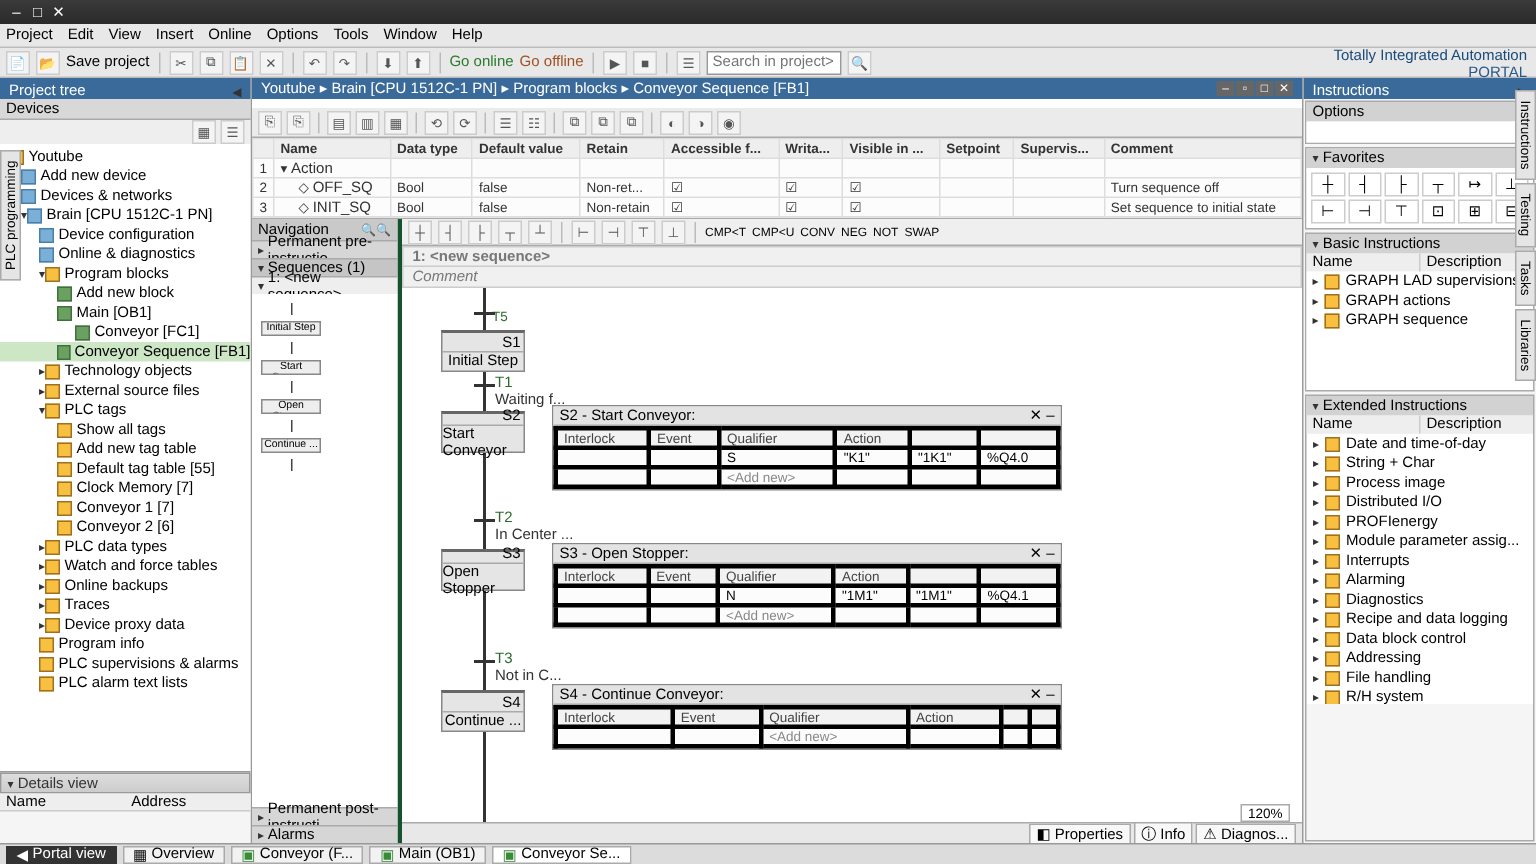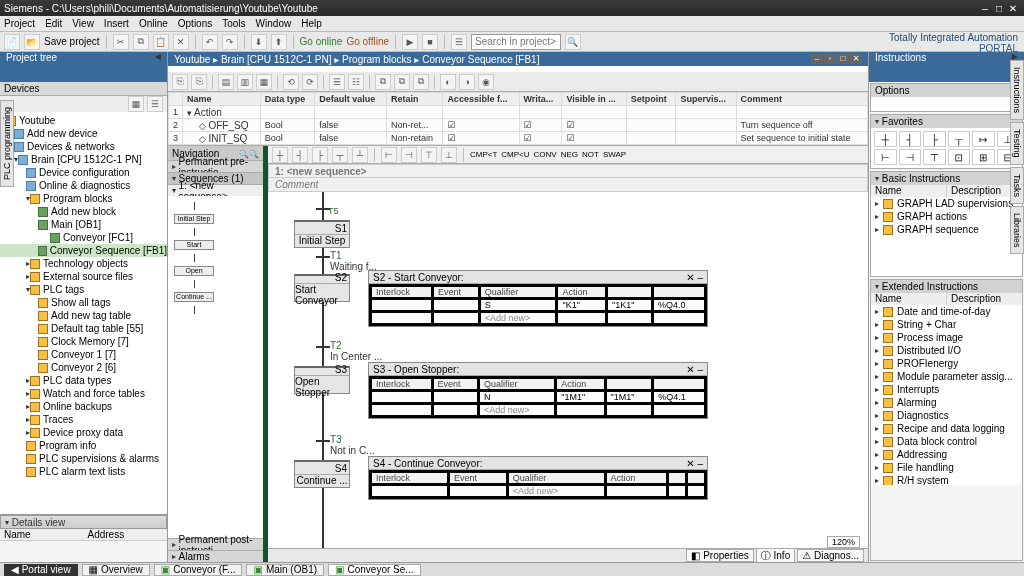--- a/index.html
+++ b/index.html
@@ -7,41 +7,41 @@
   .titlebar { background: linear-gradient(#3a3a3a,#2a2a2a); color: #fff; height: 16px; display: flex; align-items: center; padding: 0 4px; justify-content: space-between; }
   .titlebar .ctrls span { display: inline-block; width: 14px; text-align: center; }
   .menubar { background: #e8e8e8; border-bottom: 1px solid #bbb; height: 16px; display: flex; align-items: center; padding: 0 4px; gap: 10px; }
   .toolbar1 { background: #e8e8e8; border-bottom: 1px solid #bbb; height: 20px; display: flex; align-items: center; padding: 0 4px; gap: 4px; position: relative; }
   .toolbar1 .r { position: absolute; right: 6px; top: 0; font-size: 11px; color: #1a4a7a; }
   .tbtn { width: 16px; height: 16px; background: #f4f4f4; border: 1px solid #ccc; display: inline-flex; align-items: center; justify-content: center; font-size: 9px; color: #555; }
   .sep { width: 1px; height: 14px; background: #bbb; margin: 0 2px; }
   .searchbox { border: 1px solid #999; height: 16px; width: 90px; padding: 0 3px; }
   .layout { display: flex; height: calc(100% - 16px - 16px - 20px - 14px); }
   .left { width: 168px; border-right: 1px solid #999; display: flex; flex-direction: column; background: #f5f5f5; }
-  .breadcrumb { background: #3a6a9a; color: #fff; height: 30px; display: flex; align-items: flex-start; padding: 0 6px; gap: 4px; font-size: 10px; }
+  .breadcrumb { background: #3a6a9a; color: #fff; height: 14px; display: flex; align-items: flex-end; padding: 0 6px; gap: 4px; font-size: 10px; }
   .panel-hdr { background: linear-gradient(#ddd,#ccc); border: 1px solid #999; height: 14px; display: flex; align-items: center; padding: 0 4px; font-size: 10px; color: #333; }
   .panel-hdr2 { background: #d8d8d8; border-bottom: 1px solid #aaa; height: 14px; display: flex; align-items: center; padding: 0 4px; }
   .tree { flex: 1; background: #fff; overflow: auto; padding: 2px 0; }
   .node { display: flex; align-items: center; height: 13px; white-space: nowrap; }
   .node .ico { width: 10px; height: 10px; background: #f8c040; border: 1px solid #a07020; margin-right: 3px; display: inline-block; }
   .node .ico.dev { background: #7ab0d8; border-color: #4a80a8; }
   .node .ico.blk { background: #6aa060; border-color: #407040; }
   .node.sel { background: #cde6c5; }
   .details { height: 48px; border-top: 1px solid #999; background: #f5f5f5; }
   .center { flex: 1; display: flex; flex-direction: column; border-right: 1px solid #999; position: relative; }
   .center-crumb { background: #3a6a9a; color: #fff; height: 14px; display: flex; align-items: center; padding: 0 6px; gap: 6px; justify-content: space-between; }
   .center-tb { background: #ebebeb; border-bottom: 1px solid #aaa; height: 20px; display: flex; align-items: center; gap: 3px; padding: 0 4px; }
   .tabbar { background: #e0e0e0; height: 14px; border-bottom: 1px solid #aaa; display: flex; align-items: flex-end; padding: 0 4px; }
   .tabbar .tab { background: #fff; border: 1px solid #aaa; border-bottom: none; padding: 0 8px; height: 13px; }
   .vartable { background: #fff; border-bottom: 1px solid #aaa; }
   .vartable table { width: 100%; border-collapse: collapse; }
   .vartable th, .vartable td { border: 1px solid #ddd; padding: 0 4px; height: 13px; text-align: left; font-size: 9px; color: #333; background: #fcfcfc; }
   .vartable th { background: #eee; }
   .editor { flex: 1; display: flex; background: #fff; overflow: hidden; }
-  .nav-pane { width: 100px; background: #f0f0f0; border-right: 5px solid #14532d; display: flex; flex-direction: column; }
+  .nav-pane { width: 100px; background: #f0f0f0; border-right: 3px solid #14532d; display: flex; flex-direction: column; }
   .nav-hdr { background: #c9c9c9; height: 14px; padding: 0 4px; display: flex; align-items: center; justify-content: space-between; }
   .nav-body { flex: 1; background: #fff; padding: 6px; font-size: 8px; }
   .minibox { border: 1px solid #888; background: #eee; width: 40px; height: 10px; margin: 4px 0; font-size: 7px; text-align: center; overflow: hidden; }
   .miniline { border-left: 1px solid #444; height: 8px; margin-left: 20px; }
   .seq-area { flex: 1; position: relative; overflow: hidden; }
   .seq-tb { background: #efefef; border-bottom: 1px solid #aaa; height: 18px; display: flex; align-items: center; gap: 4px; padding: 0 4px; font-size: 9px; }
   .seq-body { position: relative; padding: 6px 10px; height: calc(100% - 18px - 14px); }
   .seq-row1 { background: #f0f0f0; border: 1px solid #ccc; height: 14px; padding: 0 6px; color: #777; font-style: italic; font-size: 9px; display:flex;align-items:center; }
   .step { background: #e5e5e5; border: 1px solid #888; border-top: 2px solid #666; width: 56px; height: 28px; display: flex; flex-direction: column; align-items: center; justify-content: center; font-size: 9px; }
   .step .snum { width: 100%; text-align: right; padding: 0 2px; border-bottom: 1px solid #aaa; }
@@ -70,21 +70,20 @@
   .sidetab { writing-mode: vertical-rl; background: #e5e5e5; border: 1px solid #aaa; padding: 6px 1px; font-size: 9px; margin-bottom: 2px; text-align: center; }
   .leftsidetabs { position: absolute; left: 0; top: 100px; width: 12px; }
   .leftsidetab { writing-mode: vertical-rl; transform: rotate(180deg); background: #e5e5e5; border: 1px solid #aaa; padding: 6px 1px; font-size: 9px; text-align: center; }
   .wctrl { display: flex; gap: 1px; }
   .wctrl span { display: inline-block; width: 12px; height: 10px; background: #666; color: #fff; text-align: center; font-size: 8px; line-height: 10px; }
 </style>
 </head>
 <body>
 
 <div class="titlebar">
-  <span>Siemens  -  C:\Users\phili\Documents\Automatisierung\Youtube\Youtube</span>
   <span class="ctrls"><span>–</span><span>□</span><span>✕</span></span>
 </div>
 
 <div class="menubar">
   <span>Project</span>
   <span>Edit</span>
   <span>View</span>
   <span>Insert</span>
   <span>Online</span>
   <span>Options</span>

